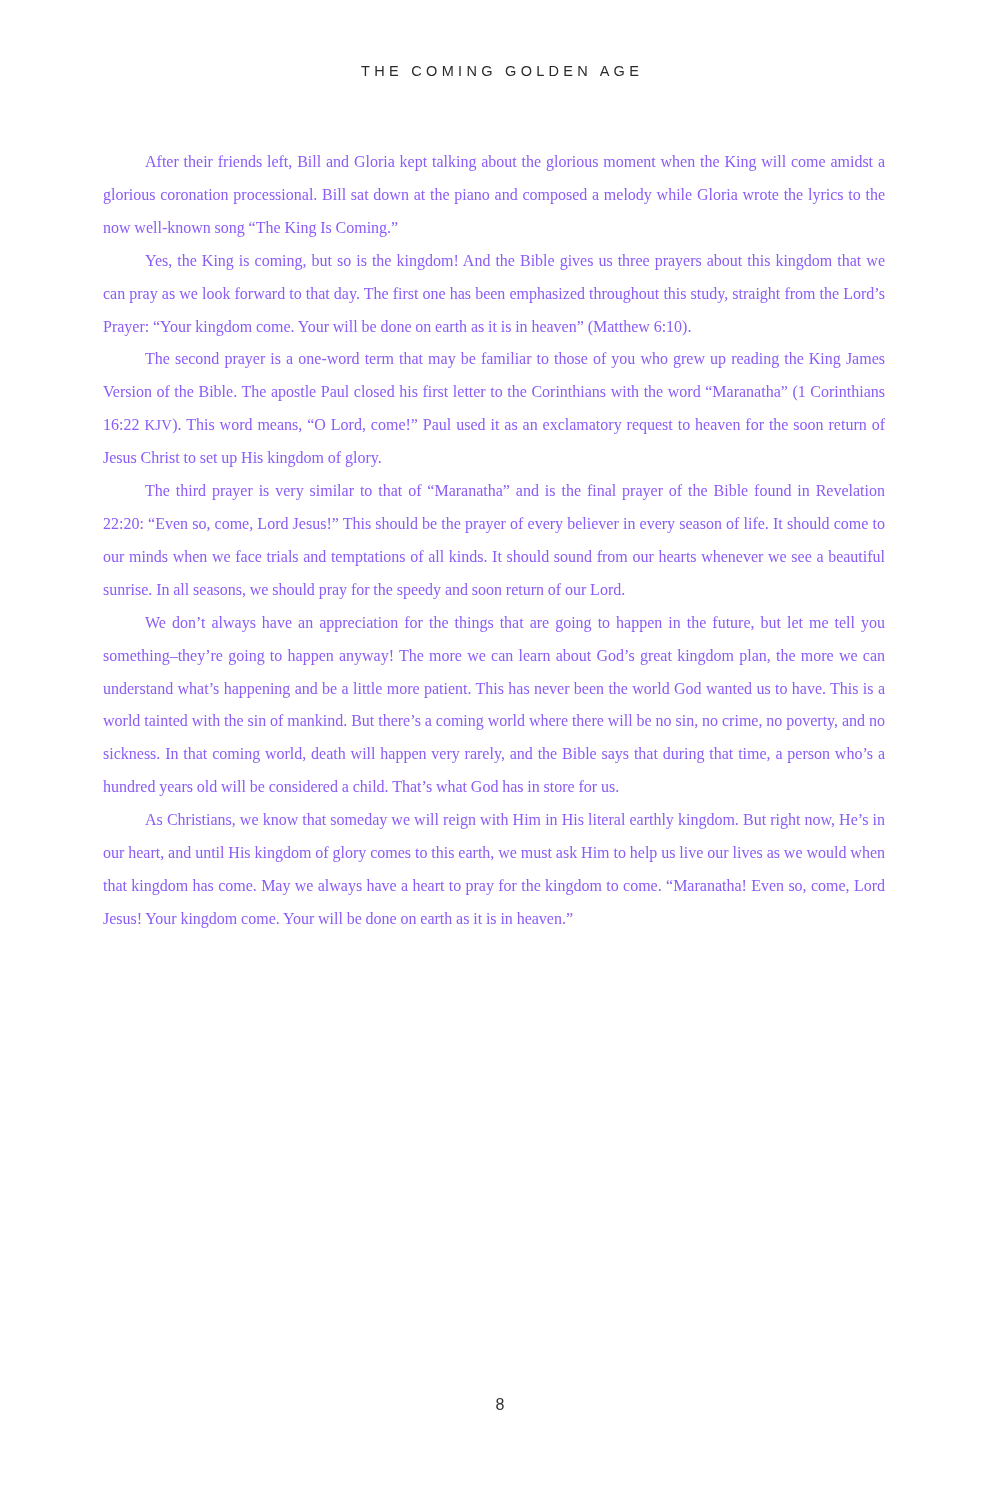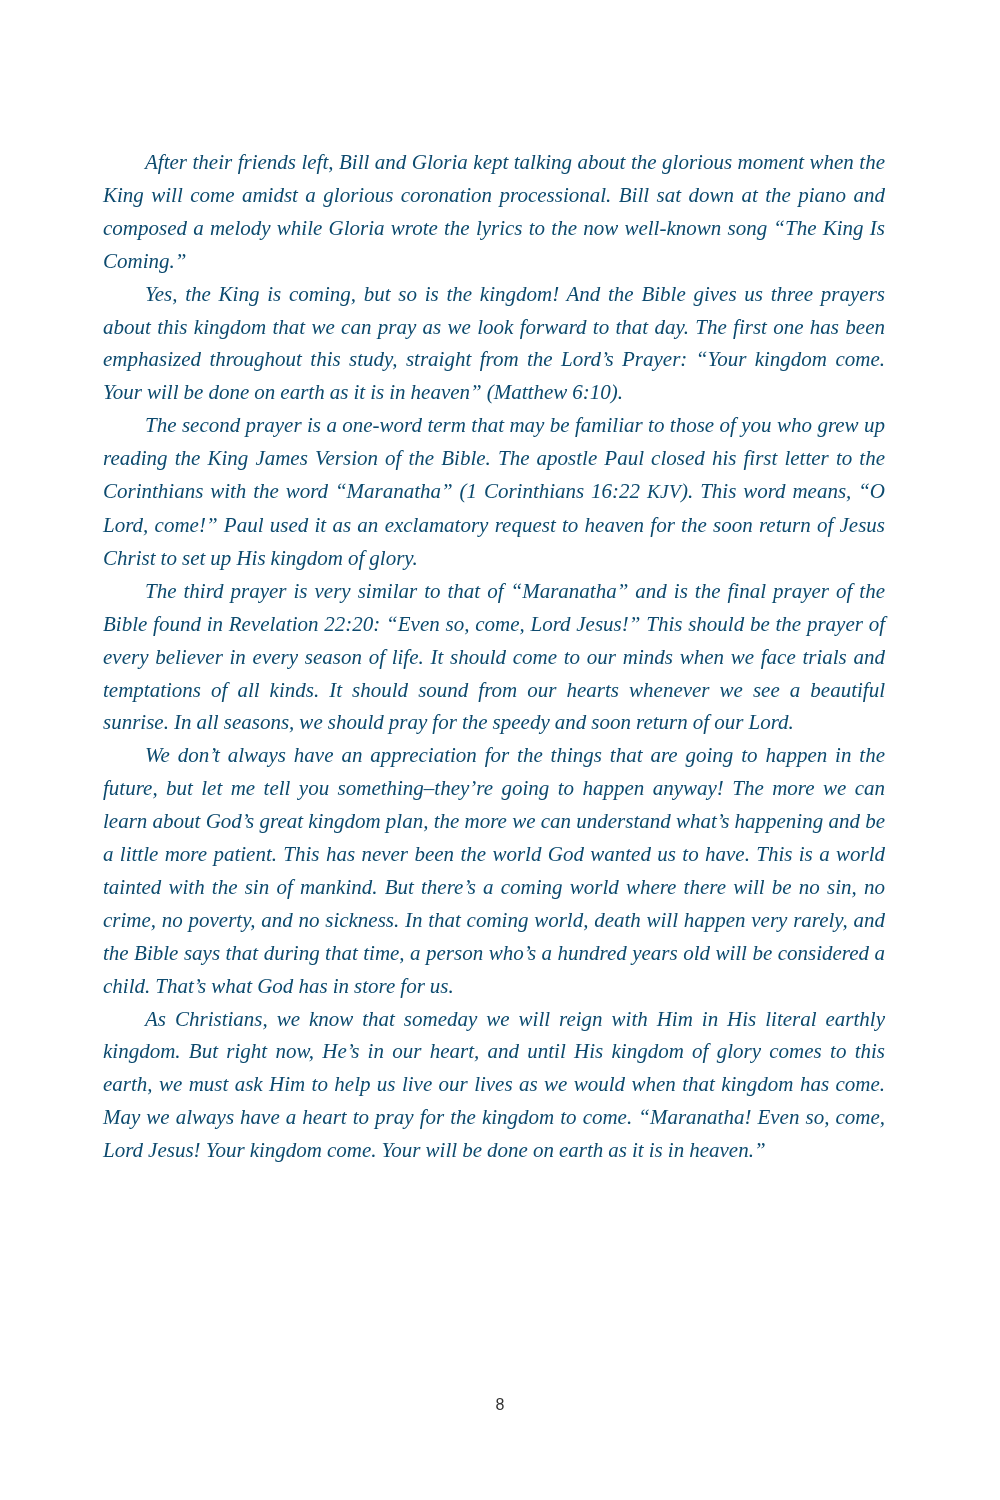--- a/index.html
+++ b/index.html
@@ -37,30 +37,29 @@
   
   .text-column {
     position: absolute;
     top: 146px;
     left: 103px;
     width: 782px;
   }
 
   .body-paragraph {
     margin: 0;
-    font-size: 21px;
+    font-size: 16px;
     line-height: 32.9px;
-    color: #0c4a6e;
+    color: #8b5cf6;
     text-align: justify;
     text-justify: inter-word;
     text-indent: 42px;
     -webkit-hyphens: none;
     hyphens: none;
     word-spacing: -0.2px;
-    font-style: italic;
   }
 
   .smallcaps {
     font-variant: small-caps;
     font-size: 0.92em;
     letter-spacing: 0.3px;
   }
 
   
   .folio {
@@ -72,20 +71,21 @@
     font-family: "Liberation Sans", "DejaVu Sans", sans-serif;
     font-size: 16px;
     color: #333333;
   }
 </style>
 </head>
 <body>
 
 <div class="page">
 
+  <div class="running-header">THE COMING GOLDEN AGE</div>
 
   <div class="text-column">
     <p class="body-paragraph">After their friends left, Bill and Gloria kept talking about the glorious moment when the King will come amidst a glorious coronation processional. Bill sat down at the piano and composed a melody while Gloria wrote the lyrics to the now well-known song “The King Is Coming.”</p>
     <p class="body-paragraph">Yes, the King is coming, but so is the kingdom! And the Bible gives us three prayers about this kingdom that we can pray as we look forward to that day. The first one has been emphasized throughout this study, straight from the Lord’s Prayer: “Your kingdom come. Your will be done on earth as it is in heaven” (Matthew 6:10).</p>
     <p class="body-paragraph">
       <span>The second prayer is a one-word term that may be familiar to those of you who grew up reading the King James Version of the Bible. The apostle Paul closed his first letter to the Corinthians with the word “Maranatha” (1 Corinthians 16:22 </span><span class="smallcaps">KJV</span><span>). This word means, “O Lord, come!” Paul used it as an exclamatory request to heaven for the soon return of Jesus Christ to set up His kingdom of glory.</span>
     </p>
     <p class="body-paragraph">The third prayer is very similar to that of “Maranatha” and is the final prayer of the Bible found in Revelation 22:20: “Even so, come, Lord Jesus!” This should be the prayer of every believer in every season of life. It should come to our minds when we face trials and temptations of all kinds. It should sound from our hearts whenever we see a beautiful sunrise. In all seasons, we should pray for the speedy and soon return of our Lord.</p>
     <p class="body-paragraph">We don’t always have an appreciation for the things that are going to happen in the future, but let me tell you something–they’re going to happen anyway! The more we can learn about God’s great kingdom plan, the more we can understand what’s happening and be a little more patient. This has never been the world God wanted us to have. This is a world tainted with the sin of mankind. But there’s a coming world where there will be no sin, no crime, no poverty, and no sickness. In that coming world, death will happen very rarely, and the Bible says that during that time, a person who’s a hundred years old will be considered a child. That’s what God has in store for us.</p>
     <p class="body-paragraph">As Christians, we know that someday we will reign with Him in His literal earthly kingdom. But right now, He’s in our heart, and until His kingdom of glory comes to this earth, we must ask Him to help us live our lives as we would when that kingdom has come. May we always have a heart to pray for the kingdom to come. “Maranatha! Even so, come, Lord Jesus! Your kingdom come. Your will be done on earth as it is in heaven.”</p>

